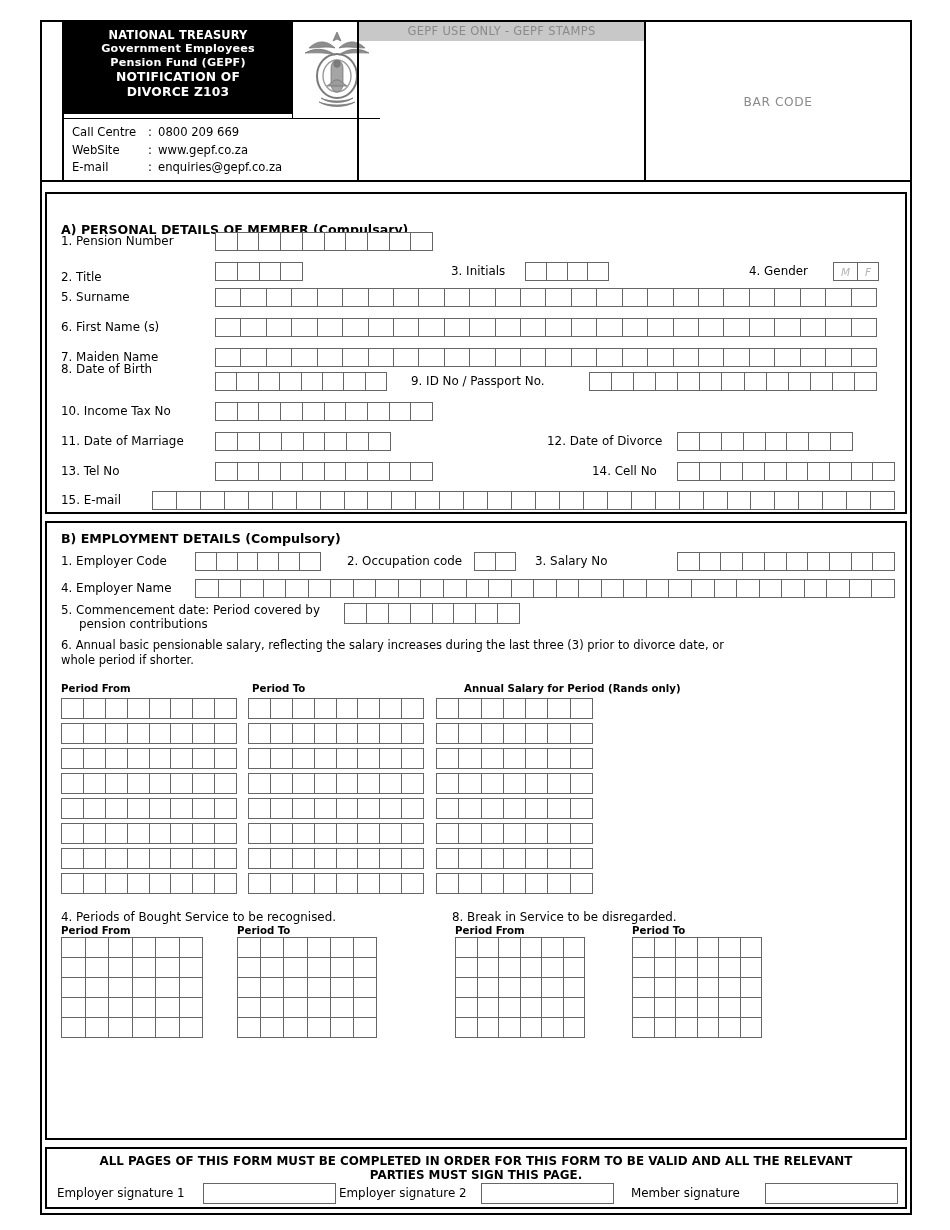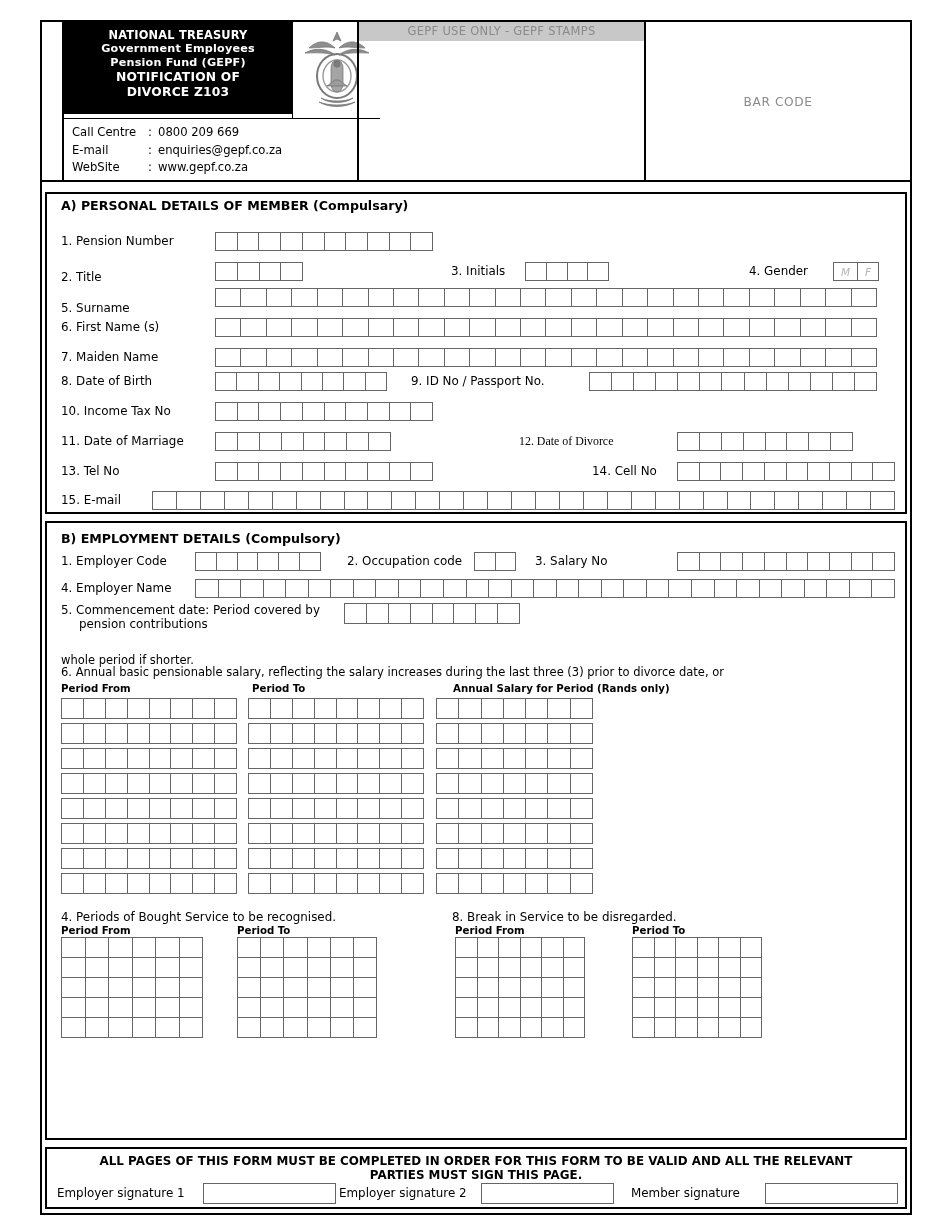--- a/index.html
+++ b/index.html
@@ -222,39 +222,39 @@
           <path d="M18 76 C28 82, 44 82, 54 76 C44 80, 28 80, 18 76 Z"></path>
         </g>
       </svg>
     </div>
 
     <div class="hdr-contact">
       <div>
         <span class="lbl">Call Centre</span><span class="sep">:</span><span>0800 209 669</span>
       </div>
       <div>
+        <span class="lbl">WebSite</span><span class="sep">:</span><span>www.gepf.co.za</span>
+      </div>
+      <div>
         <span class="lbl">E-mail</span><span class="sep">:</span><span>enquiries@gepf.co.za</span>
-      </div>
-      <div>
-        <span class="lbl">WebSite</span><span class="sep">:</span><span>www.gepf.co.za</span>
       </div>
     </div>
 
     <div class="hdr-stamp-col">
       <div class="hdr-stamp-title">GEPF USE ONLY - GEPF STAMPS</div>
     </div>
 
     <div class="hdr-barcode-col">
       <span>BAR CODE</span>
     </div>
   </div>
   <div class="header-bottom-rule"></div>
 
   <div class="section sec-a">
-    <div class="sec-title" style="left:14px; top:4px;">A) PERSONAL DETAILS OF MEMBER (Compulsary)</div>
+    <div class="sec-title" style="left:14px; top:28px;">A) PERSONAL DETAILS OF MEMBER (Compulsary)</div>
 
     <div class="lab" style="left:14px; top:40px;">1. Pension Number</div>
     <div class="comb" id="c-pension" style="left:168px; top:38px; width:218px;">
         <i></i>
         <i></i>
         <i></i>
         <i></i>
         <i></i>
         <i></i>
         <i></i>
@@ -278,21 +278,21 @@
         <i></i>
         <i></i>
       </div>
 
     <div class="lab" style="left:702px; top:70px;">4. Gender</div>
     <div class="comb gender" id="c-gender" style="left:786px; top:68px; width:46px;">
         <i>M</i>
         <i>F</i>
       </div>
 
-    <div class="lab" style="left:14px; top:107px;">5. Surname</div>
+    <div class="lab" style="left:14px; top:96px;">5. Surname</div>
     <div class="comb" id="c-surname" style="left:168px; top:94px; width:662px;">
         <i></i>
         <i></i>
         <i></i>
         <i></i>
         <i></i>
         <i></i>
         <i></i>
         <i></i>
         <i></i>
@@ -368,21 +368,21 @@
         <i></i>
         <i></i>
         <i></i>
         <i></i>
         <i></i>
         <i></i>
         <i></i>
         <i></i>
       </div>
 
-    <div class="lab" style="left:14px; top:180px;">8. Date of Birth</div>
+    <div class="lab" style="left:14px; top:168px;">8. Date of Birth</div>
     <div class="comb" id="c-dob" style="left:168px; top:178px; width:172px;">
         <i></i>
         <i></i>
         <i></i>
         <i></i>
         <i></i>
         <i></i>
         <i></i>
         <i></i>
       </div>
@@ -423,21 +423,21 @@
         <i></i>
         <i></i>
         <i></i>
         <i></i>
         <i></i>
         <i></i>
         <i></i>
         <i></i>
       </div>
 
-    <div class="lab" style="left:472px; top:240px;font-family:Liberation Serif, serif;">12. Date of Divorce</div>
+    <div class="lab" style="left:500px; top:240px;">12. Date of Divorce</div>
     <div class="comb" id="c-divorce" style="left:630px; top:238px; width:176px;">
         <i></i>
         <i></i>
         <i></i>
         <i></i>
         <i></i>
         <i></i>
         <i></i>
         <i></i>
       </div>
@@ -580,26 +580,26 @@
         <i></i>
         <i></i>
         <i></i>
         <i></i>
         <i></i>
         <i></i>
         <i></i>
         <i></i>
       </div>
 
-    <div class="lab lab-note" style="left:14px; top:115px;margin-top:27px;">6. Annual basic pensionable salary, reflecting the salary increases during the last three (3) prior to divorce date, or</div>
+    <div class="lab lab-note" style="left:14px; top:115px;">6. Annual basic pensionable salary, reflecting the salary increases during the last three (3) prior to divorce date, or</div>
     <div class="lab lab-note" style="left:14px; top:130px;">whole period if shorter.</div>
 
     <div class="lab lab-sm" style="left:14px; top:160px;">Period From</div>
     <div class="lab lab-sm" style="left:205px; top:160px;">Period To</div>
-    <div class="lab lab-sm" style="left:406px; top:160px;text-align:center;">Annual Salary for  Period (Rands only)</div>
+    <div class="lab lab-sm" style="left:417px; top:160px;text-align:center;">Annual Salary for  Period (Rands only)</div>
 
     <div id="item6-rows">
         <div class="comb tall" style="left: 14px; top: 175px; width: 176px; height: 21px;">
           <i></i>
           <i></i>
           <i></i>
           <i></i>
           <i></i>
           <i></i>
           <i></i>

